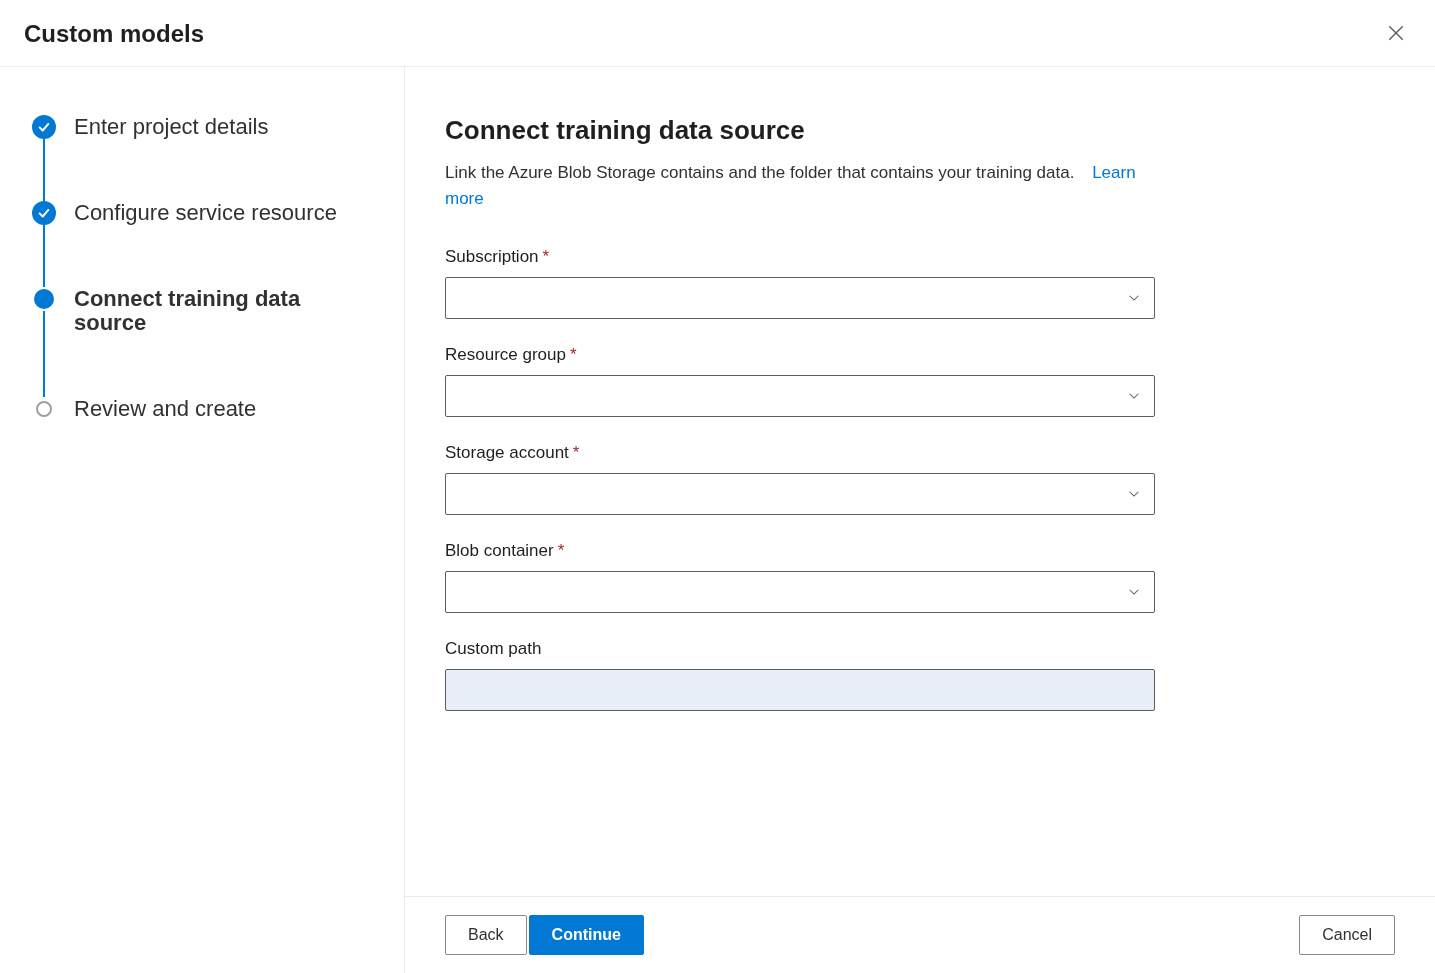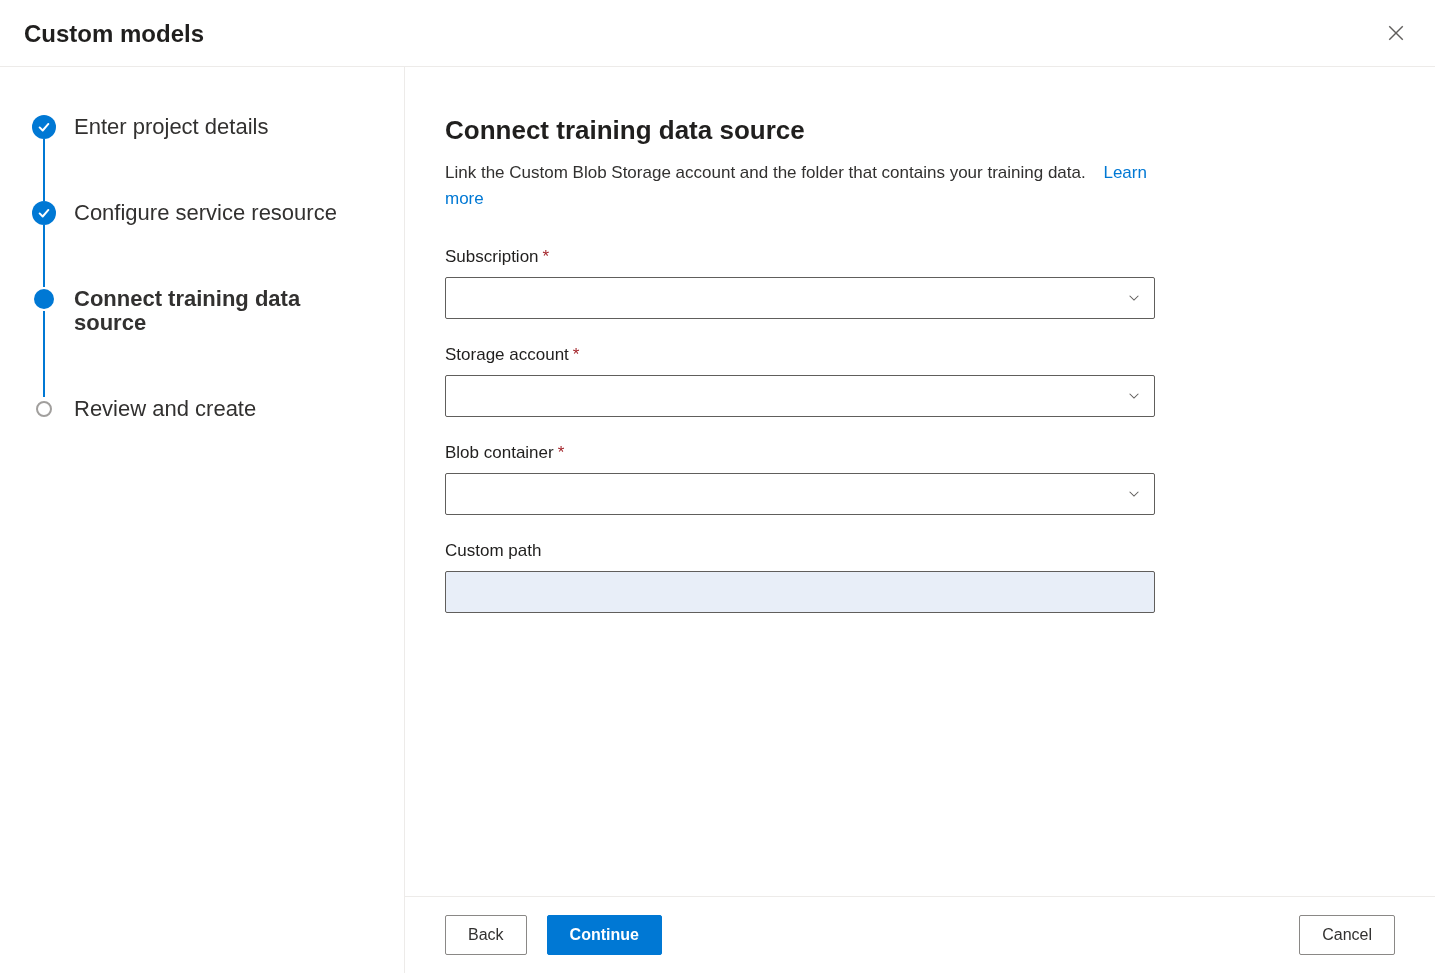--- a/index.html
+++ b/index.html
@@ -158,21 +158,21 @@
     background: #e8eef8;
     padding: 0 12px;
     font-size: 15px;
     color: #323130;
   }
   .footer {
     display: flex;
     align-items: center;
     padding: 18px 40px;
     border-top: 1px solid #edebe9;
-    gap: 20px;
+    gap: 2px;
   }
   .footer .spacer { flex: 1; }
   .btn {
     height: 40px;
     padding: 0 22px;
     border-radius: 2px;
     font-size: 16px;
     cursor: pointer;
     border: 1px solid #8a8886;
     background: #fff;
@@ -230,35 +230,46 @@
           <div class="ring"></div>
         </div>
       <div class="step-label">Review and create</div>
     </div>
   </nav>
 
   <div class="content-wrap">
     <div class="content">
       <h2>Connect training data source</h2>
       <p class="desc">
-        <span>Link the Custom Blob Storage account and the folder that contains your training data. </span><a href="#">Learn more</a>
+        <span>Link the Azure Blob Storage contains and the folder that contains your training data. </span><a href="#">Learn more</a>
       </p>
 
       <div class="form-field">
         <label class="form-label"><span>Subscription</span><span class="req">*</span></label>
         <div class="select-box">
           <button class="select-input"></button>
           <span class="select-chevron">
             <svg width="14" height="14" viewBox="0 0 16 16" fill="none" stroke="currentColor" stroke-width="1.2">
                 <polyline points="3,6 8,11 13,6"></polyline>
               </svg>
           </span>
         </div>
       </div>
 
+      <div class="form-field">
+        <label class="form-label"><span>Resource group</span><span class="req">*</span></label>
+        <div class="select-box">
+          <button class="select-input"></button>
+          <span class="select-chevron">
+            <svg width="14" height="14" viewBox="0 0 16 16" fill="none" stroke="currentColor" stroke-width="1.2">
+                <polyline points="3,6 8,11 13,6"></polyline>
+              </svg>
+          </span>
+        </div>
+      </div>
 
       <div class="form-field">
         <label class="form-label"><span>Storage account</span><span class="req">*</span></label>
         <div class="select-box">
           <button class="select-input"></button>
           <span class="select-chevron">
             <svg width="14" height="14" viewBox="0 0 16 16" fill="none" stroke="currentColor" stroke-width="1.2">
                 <polyline points="3,6 8,11 13,6"></polyline>
               </svg>
           </span>

